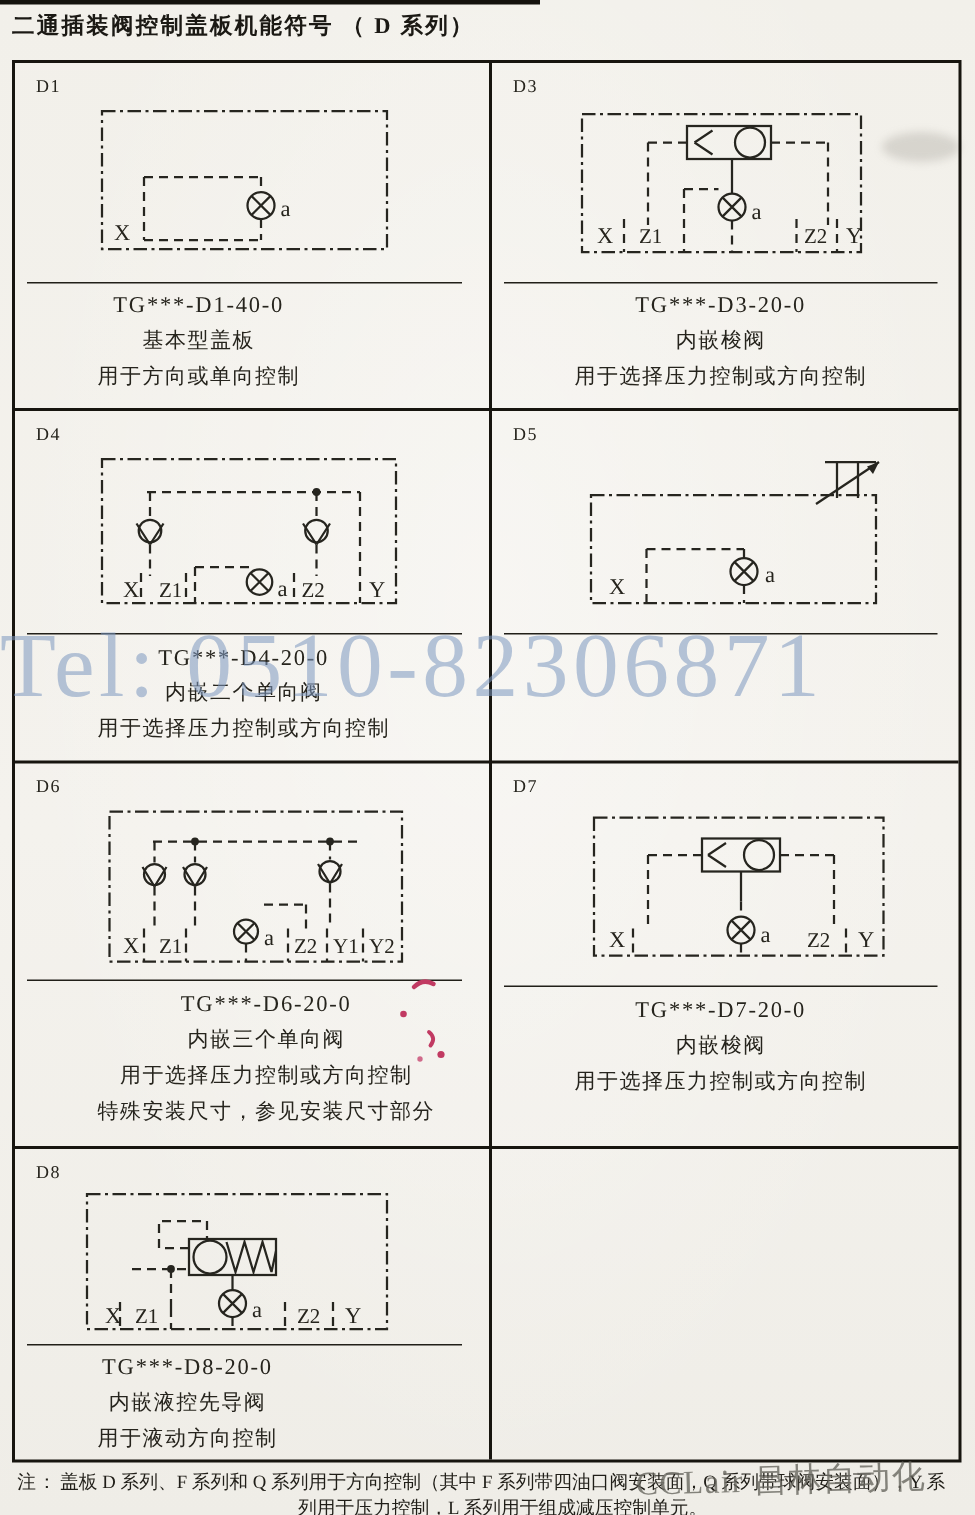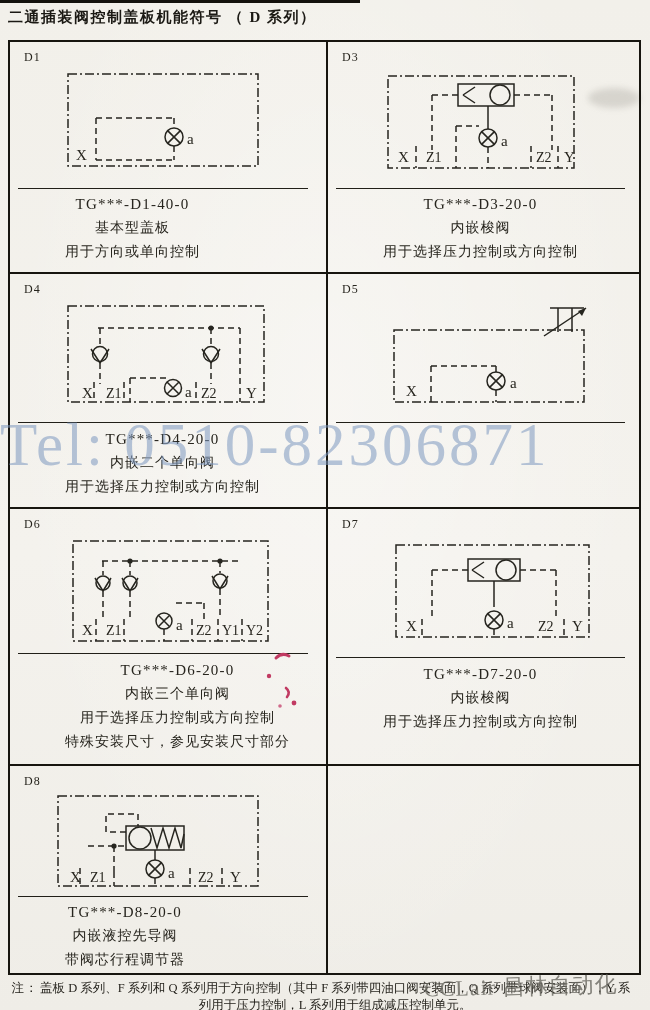--- a/index.html
+++ b/index.html
@@ -276,21 +276,21 @@
         <text x="52" y="98">X</text>
         <text class="sm" x="72" y="98">Z1</text>
         <text x="150" y="94">a</text>
         <text class="sm" x="180" y="98">Z2</text>
         <text x="212" y="98">Y</text>
       </svg>
       <div class="rule" style="top:130px"></div>
       <div class="txt" style="top:134px">
         <div class="model">TG***-D8-20-0</div>
         <div class="desc">内嵌液控先导阀</div>
-        <div class="desc">带阀芯行程调节器</div>
+        <div class="desc">用于液动方向控制</div>
       </div>
     </div>
   </div>
 
   <div class="wm wm-tel">Tel: 0510-82306871</div>
   <div class="wm-brand wm">CCLair 昌林自动化</div>
 
   <svg class="ink" style="left:260px;top:648px" width="46" height="64" viewBox="0 0 46 64">
     <path d="M16,10 q6,-6 13,-2" stroke="#c13a62" stroke-width="3" fill="none" stroke-linecap="round"></path>
     <circle cx="9" cy="28" r="2.2" fill="#c13a62"></circle>

